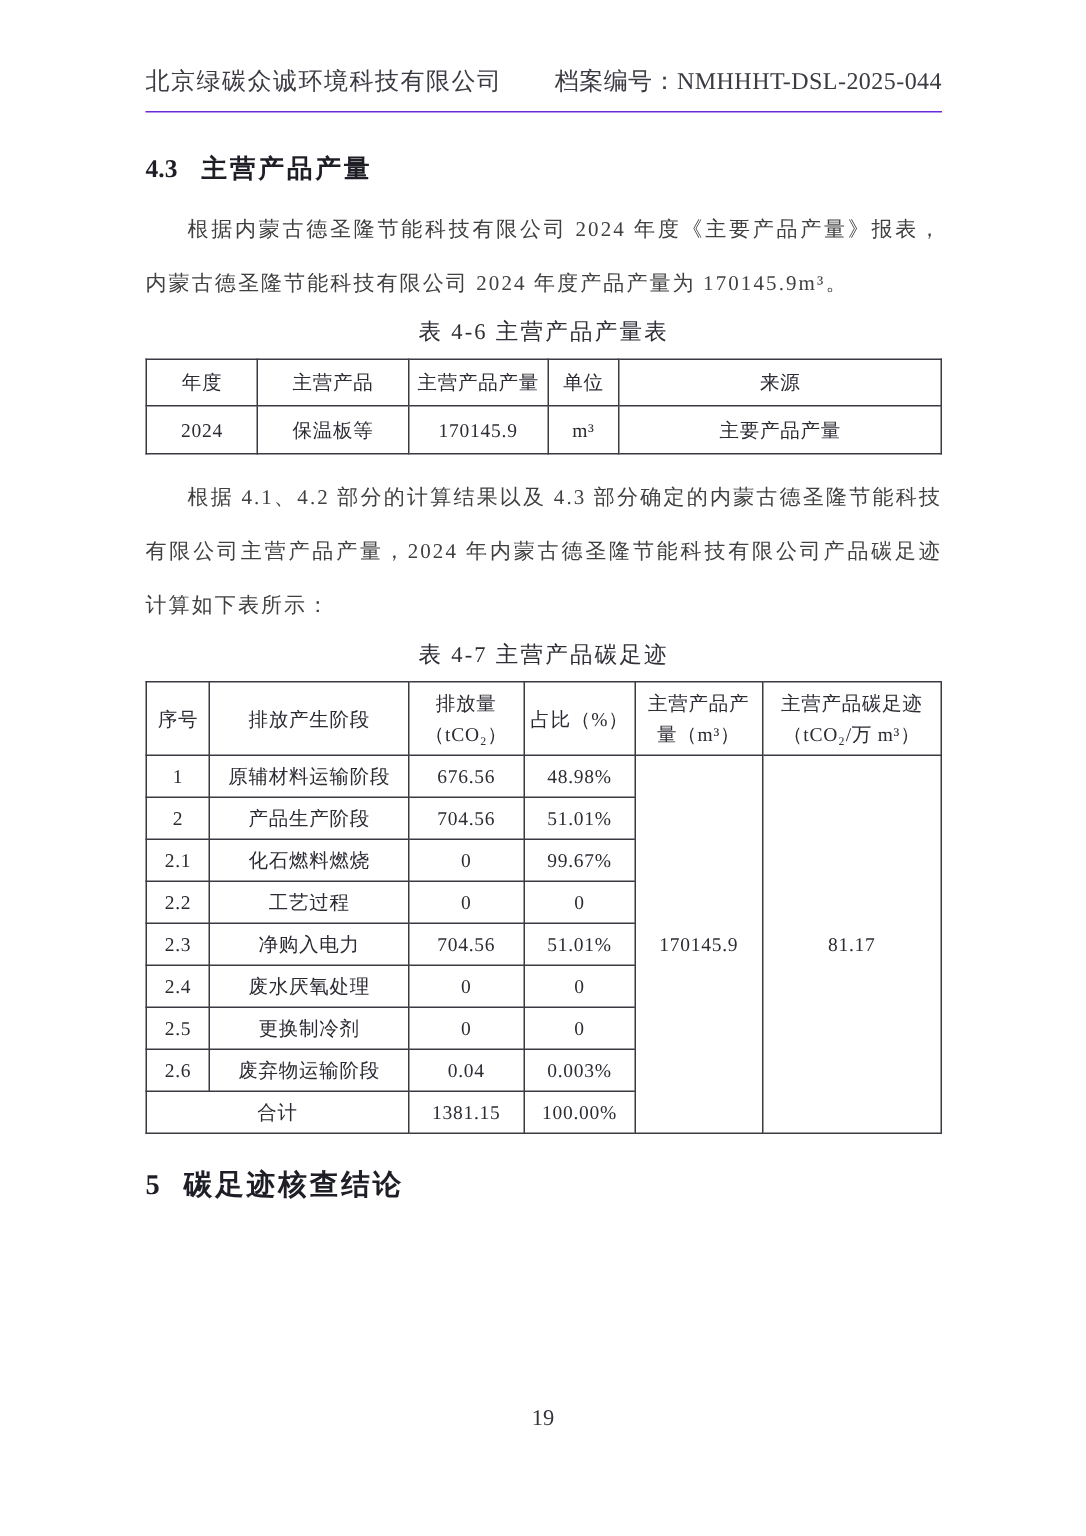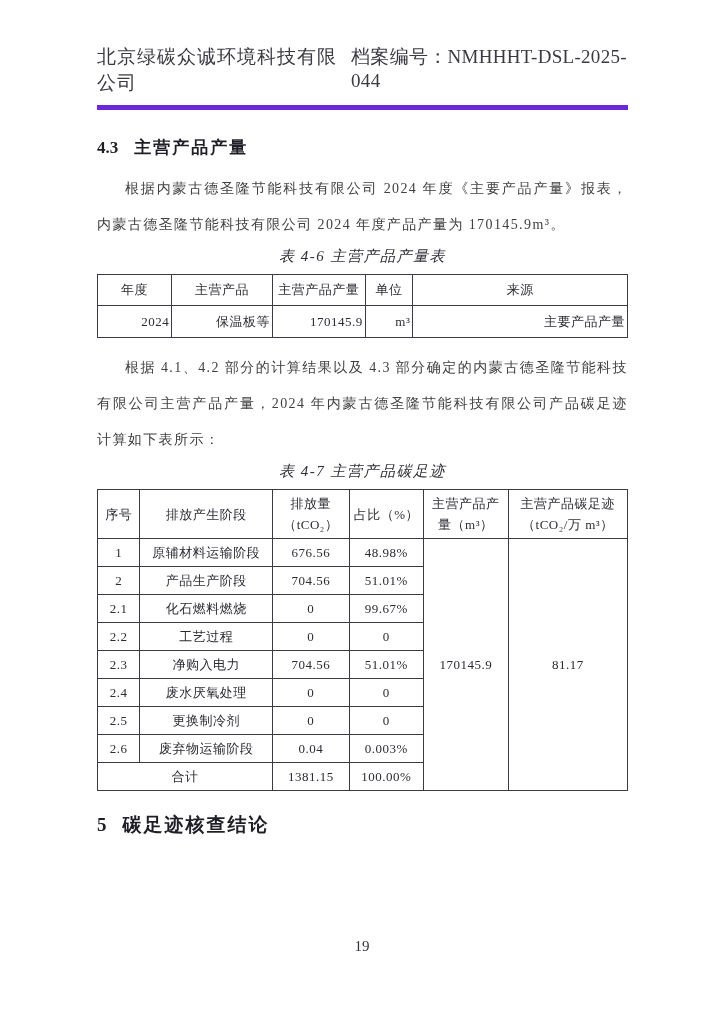--- a/index.html
+++ b/index.html
@@ -14,24 +14,24 @@
   .content{
     position:absolute;
     left:97px;top:44px;
     width:531px;
   }
   
   .page-header{
     display:flex;
     justify-content:space-between;
     align-items:baseline;
-    font-size:19px;
+    font-size:16px;
     letter-spacing:1px;
     color:#3a3a42;
-    border-bottom:5px solid #6d28d9;
+    border-bottom:1px solid #6d28d9;
     padding-bottom:9px;
   }
   .page-header .right{letter-spacing:0.3px;}
   
   .sec-heading{
     display:flex;
     align-items:baseline;
     font-family:"Liberation Sans","DejaVu Sans",sans-serif;
     font-weight:bold;
     color:#1e1e26;
@@ -56,42 +56,41 @@
     color:#404040;
   }
   .para.last{line-height:35px;}
   
   .tbl-caption{
     margin-top:4px;
     text-align:center;
     font-size:15px;
     letter-spacing:1.5px;
     color:#2e2e36;
-    font-style:italic;
   }
   
   table{
     margin-top:8px;
     width:100%;
     border-collapse:collapse;
     table-layout:fixed;
     font-size:13px;
     color:#2b2b33;
     padding-left:39px;
   }
   th,td{
     border:1px solid #3a3a42;
     text-align:center;
     vertical-align:middle;
     font-weight:normal;
     padding:0 2px;
     letter-spacing:0.5px;
   }
   #table46 th{height:30px;}
-  #table46 td{height:31px;text-align:right;}
+  #table46 td{height:31px;}
   #table47 th{height:48px;line-height:21px;}
   #table47 td{height:27px;}
   
   .page-number{
     position:absolute;
     left:0;right:0;
     top:938px;
     text-align:center;
     font-size:15px;
     color:#33333c;

